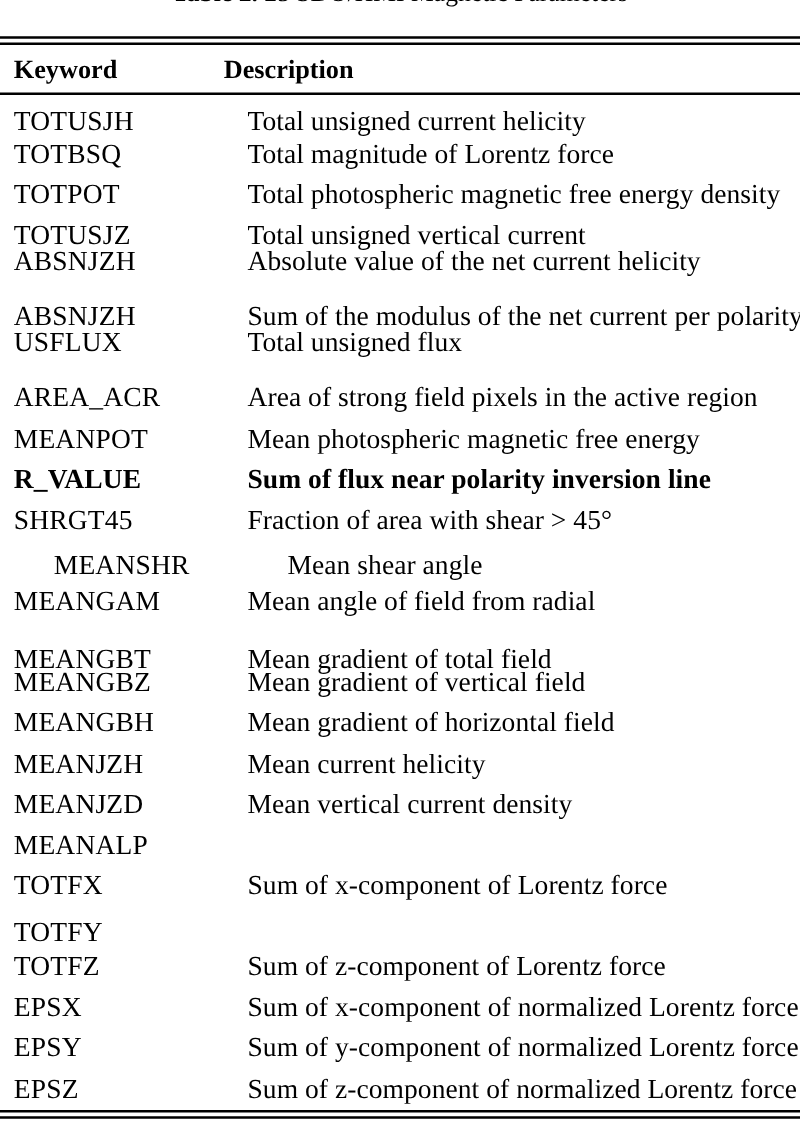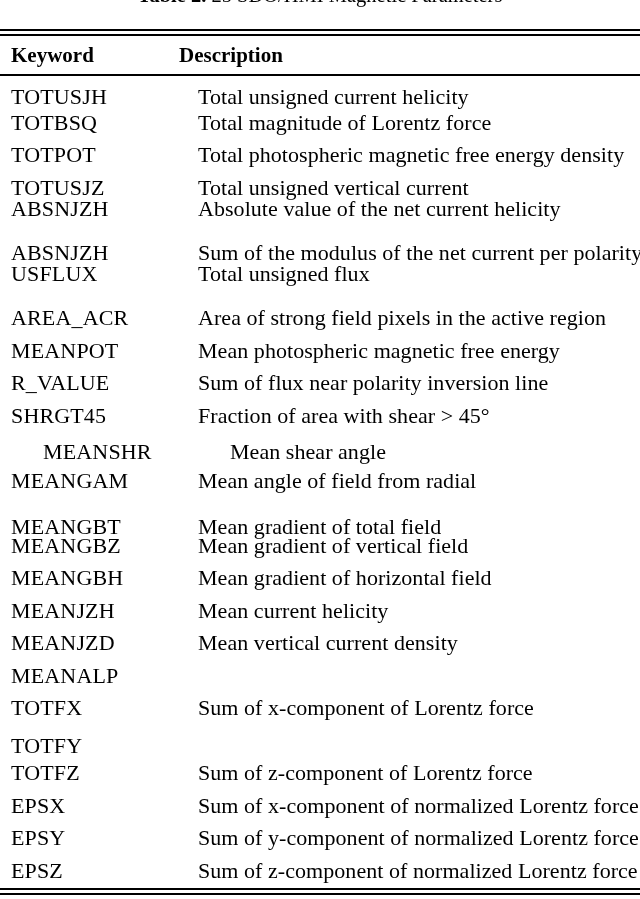--- a/index.html
+++ b/index.html
@@ -161,21 +161,21 @@
         <div class="cell desc">Total unsigned flux</div>
       </div>
       <div class="trow" style="top: 306px;">
         <div class="cell key">AREA_ACR</div>
         <div class="cell desc">Area of strong field pixels in the active region</div>
       </div>
       <div class="trow" style="top: 339px;">
         <div class="cell key">MEANPOT</div>
         <div class="cell desc">Mean photospheric magnetic free energy</div>
       </div>
-      <div class="trow" style="top: 371px;">
+      <div class="trow" style="top: 371px; font-weight: bold;">
         <div class="cell key">R_VALUE</div>
         <div class="cell desc">Sum of flux near polarity inversion line</div>
       </div>
       <div class="trow" style="top: 404px;">
         <div class="cell key">SHRGT45</div>
         <div class="cell desc">Fraction of area with shear &gt; 45°</div>
       </div>
       <div class="trow" style="top: 440px; margin-left: 32px;">
         <div class="cell key">MEANSHR</div>
         <div class="cell desc">Mean shear angle</div>

